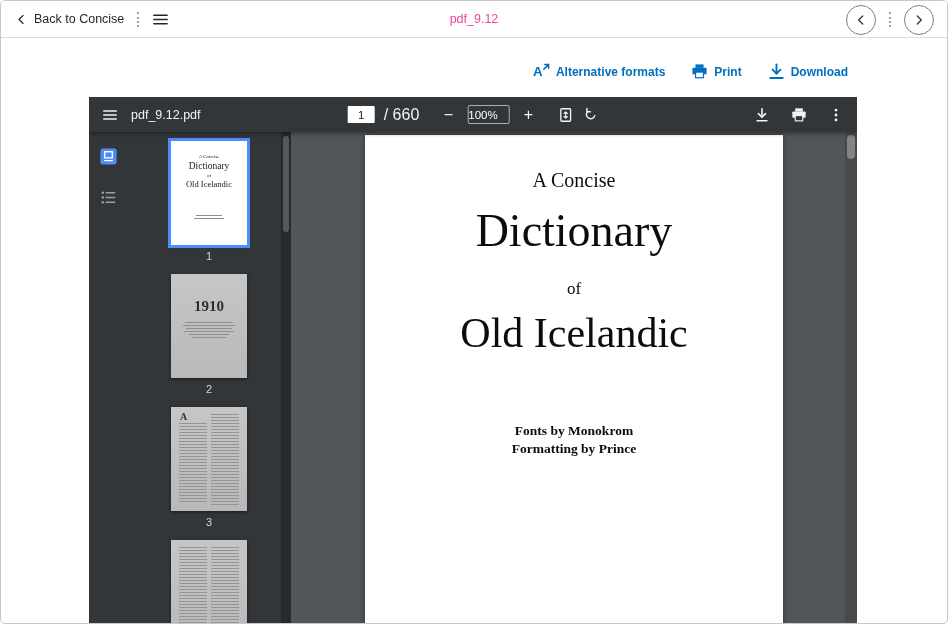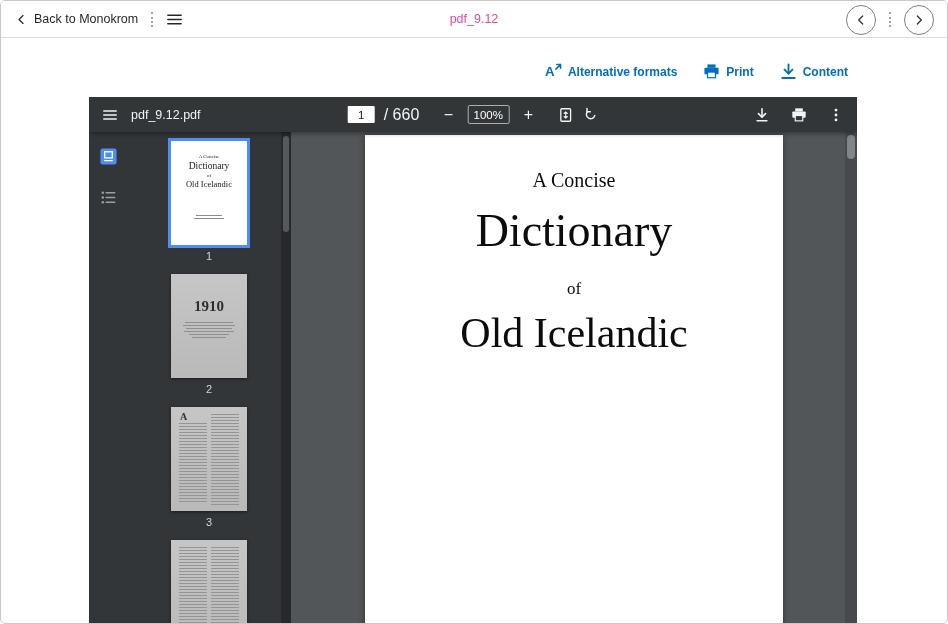--- a/index.html
+++ b/index.html
@@ -43,21 +43,21 @@
   .pt-center { position: absolute; left: 50%; top: 0; height: 35px; transform: translateX(-50%);
                display: flex; align-items: center; gap: 9px; }
   .page-input { width: 27px; height: 17px; border: none; border-radius: 1px; background: #fff;
                 color: #202124; font-size: 11.5px; text-align: center;
                 font-family: "Liberation Sans", sans-serif; }
   .page-total { font-size: 16px; color: #f1f3f4; white-space: nowrap; }
   .zoom-btn { background: none; border: none; color: #f1f3f4; font-size: 16px; width: 20px;
               cursor: pointer; line-height: 1; }
   .zoom-input { width: 42px; height: 19px; background: transparent;
                 border: 1px solid rgba(255,255,255,.6); border-radius: 2px; color: #fff;
-                font-size: 11.5px; text-align: center; font-family: "Liberation Sans", sans-serif; }
+                font-size: 11.5px; font-family: "Liberation Sans", sans-serif; }
   .pt-ico { background: none; border: none; color: #f1f3f4; display: flex; align-items: center;
             cursor: pointer; }
   .pt-ico svg { width: 16px; height: 16px; }
   .pt-right { margin-left: auto; display: flex; align-items: center; gap: 21px; padding-right: 13px; }
   .gap-l { margin-left: 10px; }
 
   .pdf-body { display: flex; height: 493px; position: relative; }
 
   
   .sidebar { width: 202px; background: #323639; display: flex; position: relative; flex: none; }
@@ -109,21 +109,21 @@
 </head>
 <body>
 
 <div class="frame">
 
   <div class="topbar">
     <button class="back-btn">
       <svg viewBox="0 0 18 18">
           <path d="M11.5 2.5L5 9l6.5 6.5" fill="none" stroke="currentColor" stroke-width="2" stroke-linecap="round" stroke-linejoin="round"></path>
         </svg>
-      <span>Back to Monokrom</span>
+      <span>Back to Concise</span>
     </button>
     <span class="vdots"></span>
     <button class="icon-btn">
       <svg viewBox="0 0 18 18" width="17" height="17">
           <path d="M2 4.5h14M2 9h14M2 13.5h14" stroke="currentColor" stroke-width="1.7" stroke-linecap="round"></path>
         </svg>
     </button>
     <div class="doc-title">pdf_9.12</div>
     <div class="nav-right">
       <button class="circle-btn">
@@ -155,21 +155,21 @@
           <rect x="4.8" y="9.6" width="8.4" height="6" fill="#fff" stroke="currentColor" stroke-width="1.3"></rect>
         </svg>
       <span>Print</span>
     </button>
     <button class="action">
       <svg viewBox="0 0 18 18">
           <path d="M9 1.5v9.5" stroke="currentColor" stroke-width="2" stroke-linecap="round"></path>
           <path d="M4.8 7l4.2 4.3L13.2 7" fill="none" stroke="currentColor" stroke-width="2" stroke-linecap="round" stroke-linejoin="round"></path>
           <path d="M2.5 15.8h13" stroke="currentColor" stroke-width="2.2" stroke-linecap="round"></path>
         </svg>
-      <span>Content</span>
+      <span>Download</span>
     </button>
   </div>
 
   <div class="viewer">
 
     <div class="pdf-toolbar">
       <div class="pt-left">
         <button class="pt-ico">
           <svg viewBox="0 0 18 18">
               <path d="M2 4.5h14M2 9h14M2 13.5h14" stroke="currentColor" stroke-width="1.7" stroke-linecap="round"></path>
@@ -293,20 +293,24 @@
           <div class="sthumb"></div>
         </div>
       </div>
 
       <div class="main">
         <div class="page">
           <div class="p-l1">A Concise</div>
           <div class="p-l2">Dictionary</div>
           <div class="p-l3">of</div>
           <div class="p-l4">Old Icelandic</div>
+          <div class="p-credits">
+            <div>Fonts by Monokrom</div>
+            <div>Formatting by Prince</div>
+          </div>
         </div>
         <div class="main-scroll">
           <div class="sthumb"></div>
         </div>
       </div>
 
     </div>
   </div>
 
 </div>

